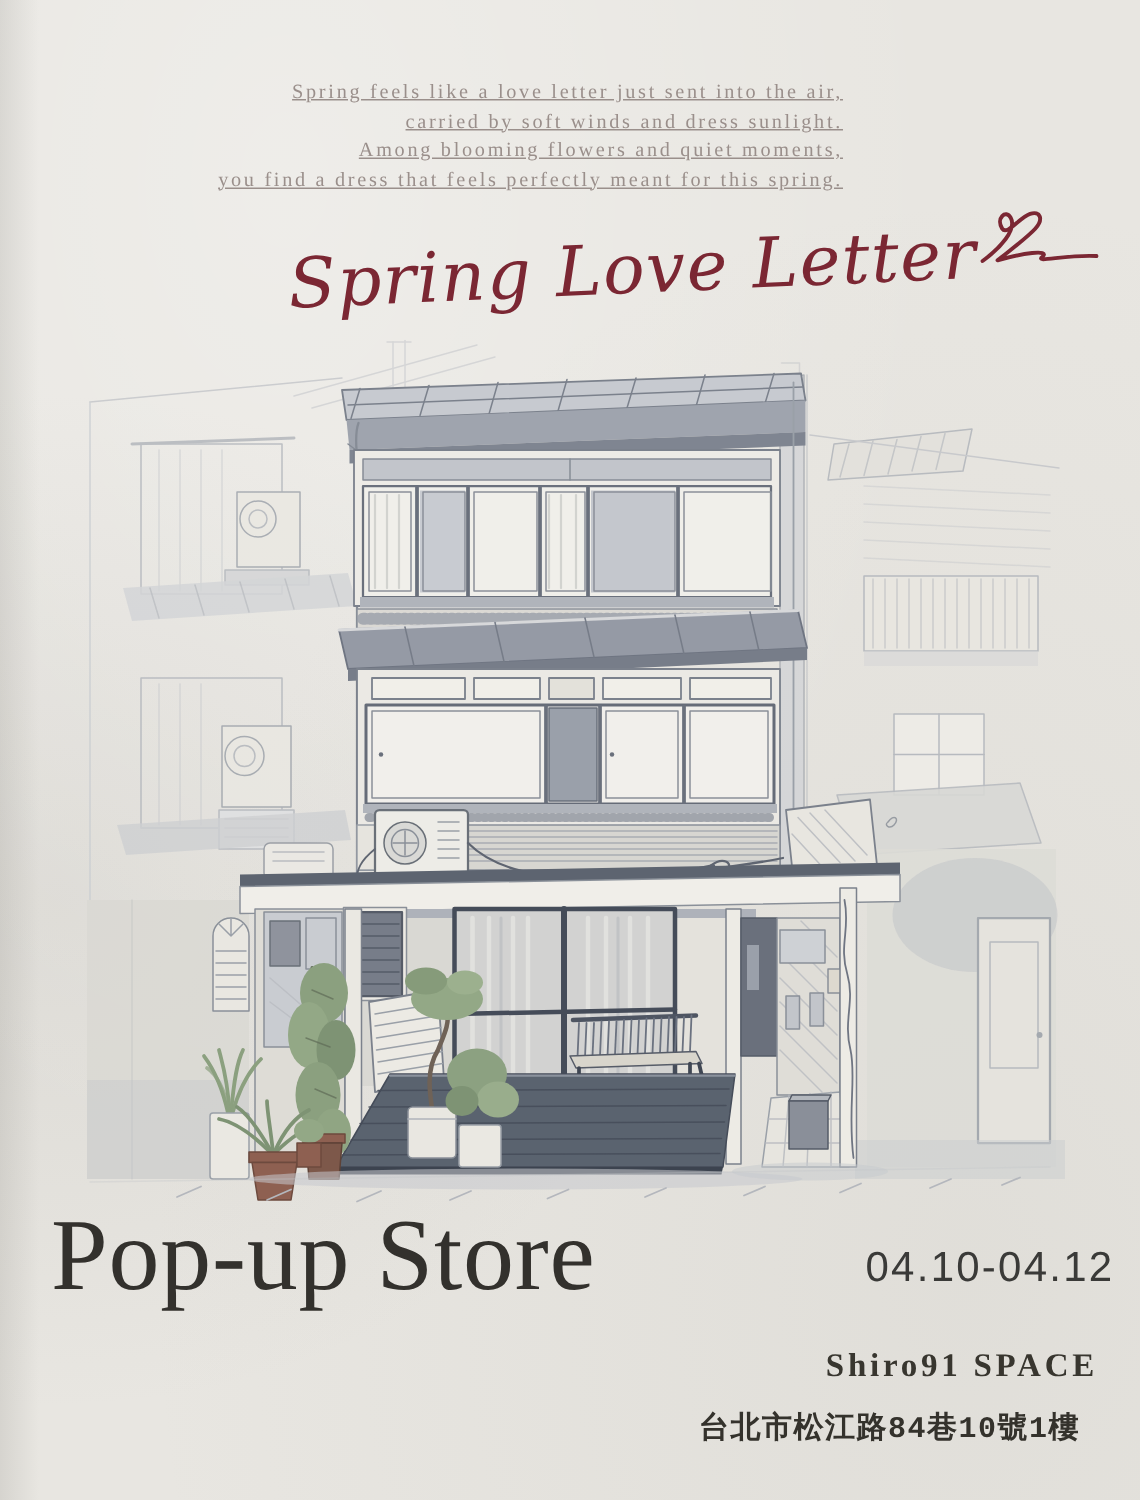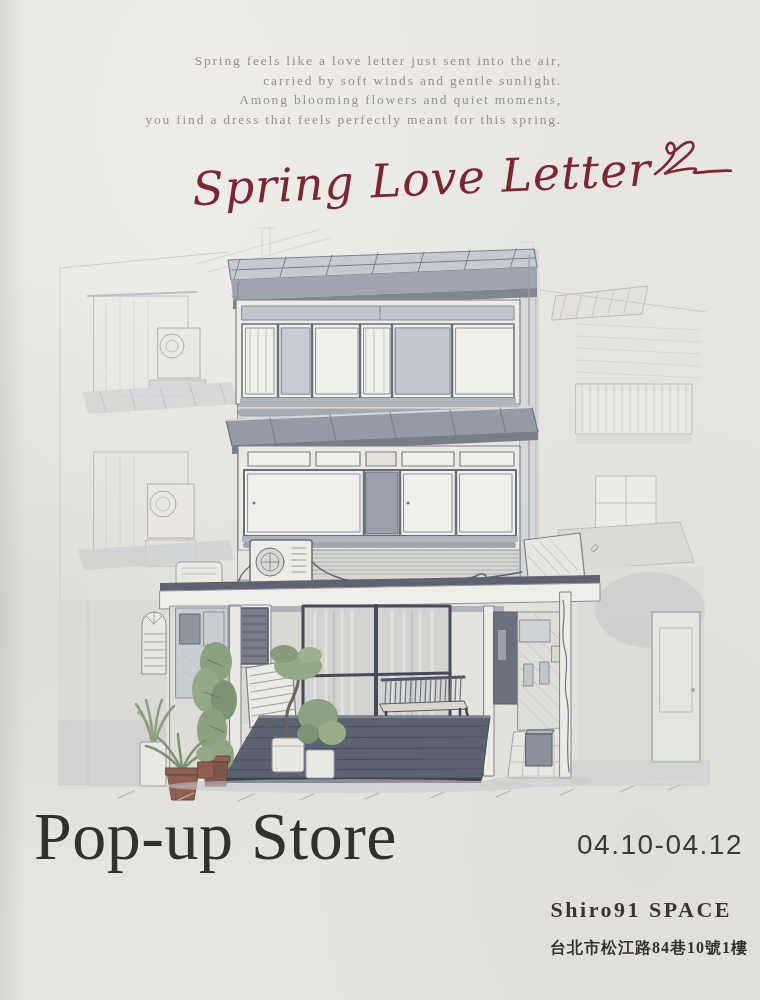--- a/index.html
+++ b/index.html
@@ -8,21 +8,21 @@
     background:
       radial-gradient(ellipse at 25% 12%, rgba(255,255,255,.28), transparent 55%),
       radial-gradient(ellipse at 85% 85%, rgba(176,174,166,.14), transparent 60%),
       radial-gradient(ellipse at 5% 60%, rgba(168,166,160,.18), transparent 40%),
       #e8e6e1;
     font-family:"Liberation Serif", serif;
   }
   .intro{
     position:absolute;top:51px;right:198px;width:560px;
     text-align:right;font-size:13.5px;line-height:19.5px;
-    letter-spacing:1.8px;color:#9a8f8b;
+    letter-spacing:1.8px;color:#9a8f8b;text-decoration:underline;
   }
   .title{
     position:absolute;top:150px;left:192px;width:560px;white-space:nowrap;
     font-family:"DejaVu Serif", serif;font-style:italic;
     font-size:46px;letter-spacing:1px;color:#7b2733;
     transform:rotate(-2.5deg);display:flex;align-items:center;gap:2px;
   }
   .flourish{flex:0 0 auto;margin-top:-14px;}
   .popup{
     position:absolute;top:802px;left:34px;
@@ -32,22 +32,22 @@
   .dates{
     position:absolute;top:829px;left:577px;
     font-family:Liberation Sans, sans-serif;font-size:28px;
     letter-spacing:1.5px;color:#3a3a38;
   }
   .venue{
     position:absolute;top:897px;right:28px;
     font-size:22px;letter-spacing:2.5px;color:#38362f;font-weight:600;
   }
   .address{
-    position:absolute;top:938px;right:12px;
-    font-size:16px;letter-spacing:1px;color:#34322c;font-weight:600;
+    position:absolute;top:938px;right:40px;
+    font-size:20px;letter-spacing:1px;color:#34322c;font-weight:600;font-family:Liberation Mono, monospace;
   }
   svg.art{position:absolute;left:0;top:0;}
   .edge-shade{position:absolute;left:0;top:0;width:26px;height:1000px;
     background:linear-gradient(to right, rgba(150,148,142,.22), rgba(150,148,142,0));}
 </style>
 </head>
 <body>
 
 <div class="poster">
 
@@ -526,21 +526,21 @@
           <path d="M668,790 l12,-5"></path>
       </g>
       <path d="M60,788 L700,778" stroke="#c3c5c9" opacity=".35"></path>
     </g>
   </svg>
 
   <div class="edge-shade"></div>
 
   <div class="intro">
     <div>Spring feels like a love letter just sent into the air,</div>
-    <div>carried by soft winds and gentle sunlight.</div>
+    <div>carried by soft winds and dress sunlight.</div>
     <div>Among blooming flowers and quiet moments,</div>
     <div>you find a dress that feels perfectly meant for this spring.</div>
   </div>
 
   <div class="title">
     <span>Spring Love Letter</span>
     <svg class="flourish" width="86" height="52" viewBox="0 0 86 52" fill="none">
       <path d="M2,38 C14,30 26,18 22,10 C19,4 12,10 16,17 C19,22 28,10 35,8 C42,6 44,12 38,18 C32,24 20,32 12,38
                C28,34 48,32 42,37 C36,41 58,36 78,38" stroke="#7b2733" stroke-width="2.6" stroke-linecap="round" stroke-linejoin="round"></path>
     </svg>

